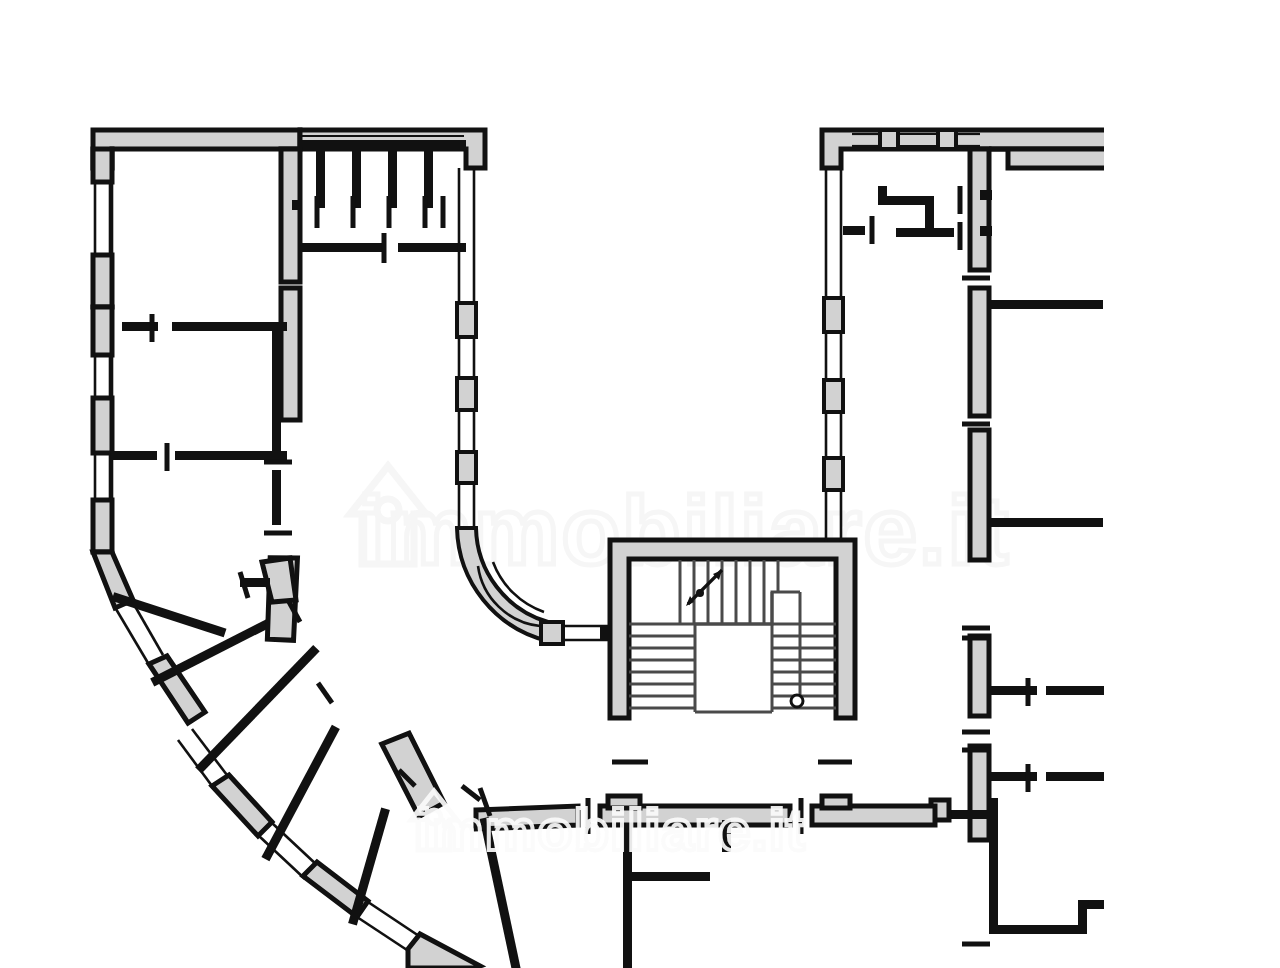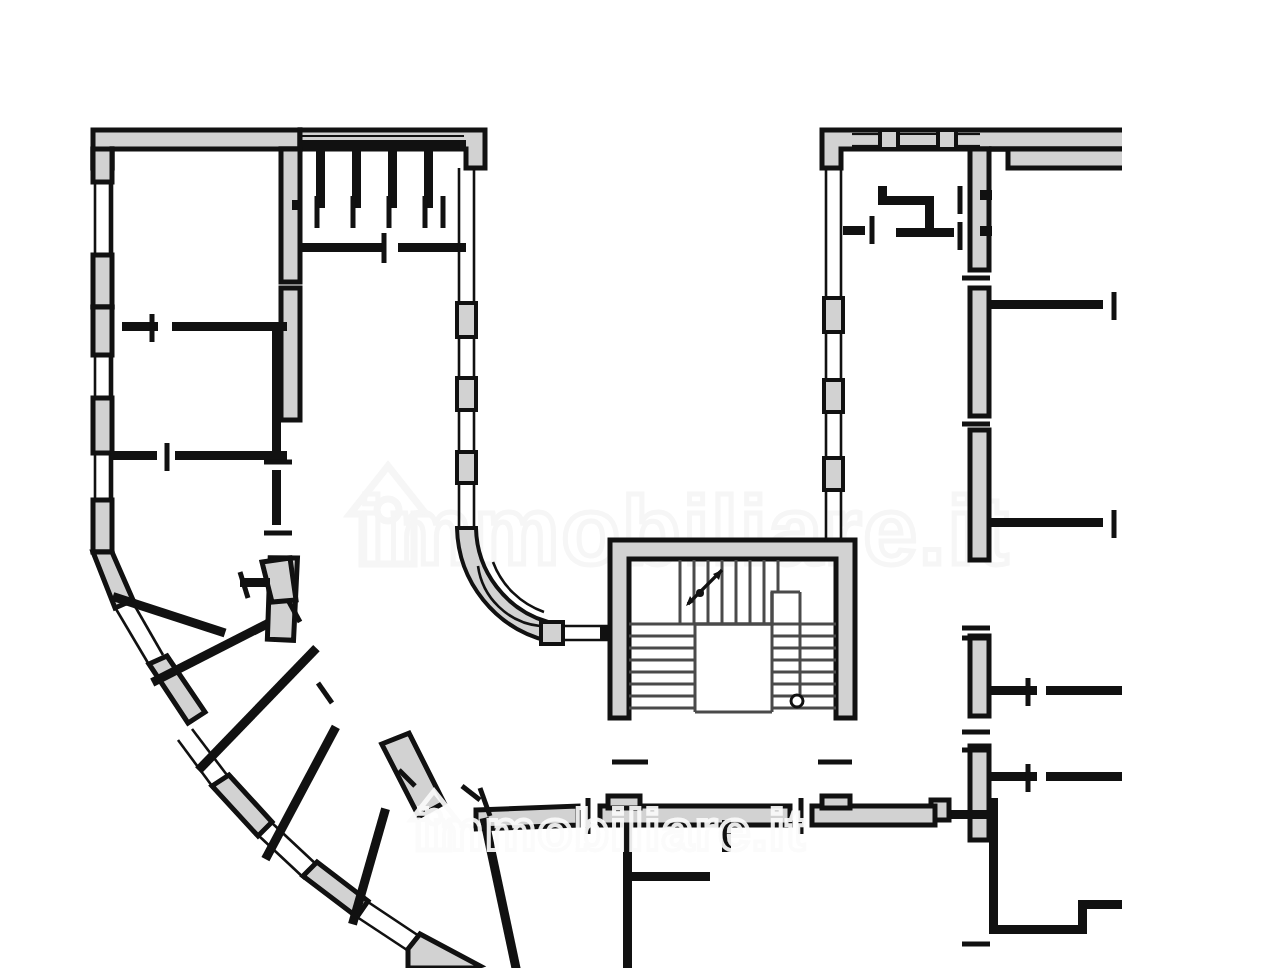--- a/index.html
+++ b/index.html
@@ -10,21 +10,20 @@
   }
   body {
     font-family: "Liberation Sans", sans-serif;
   }
   #plan-root {
     position: relative;
     width: 1104px;
     height: 968px;
     background: #ffffff;
     overflow: hidden;
-    padding-left: 18px;
   }
   #plan-svg {
     position: absolute;
     left: 0;
     top: 0;
     width: 1280px;
     height: 968px;
     display: block;
   }
   .wm-layer {

